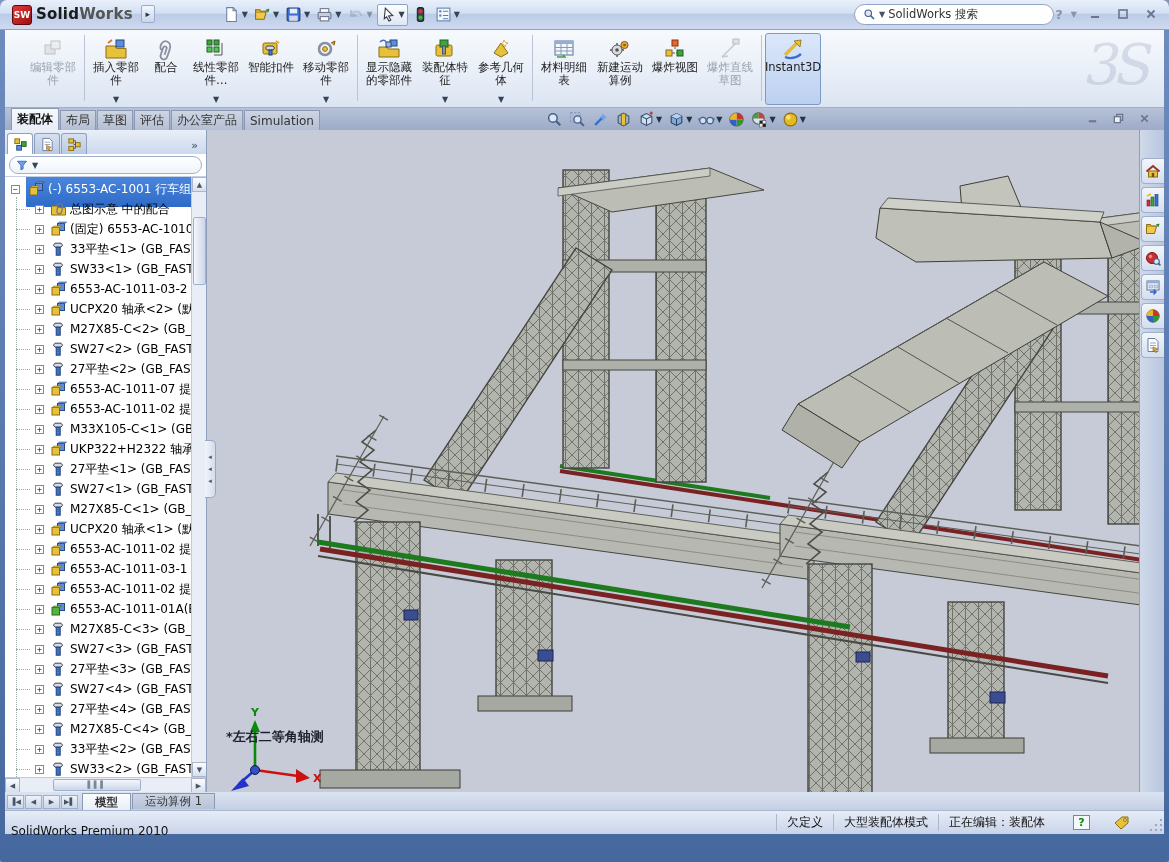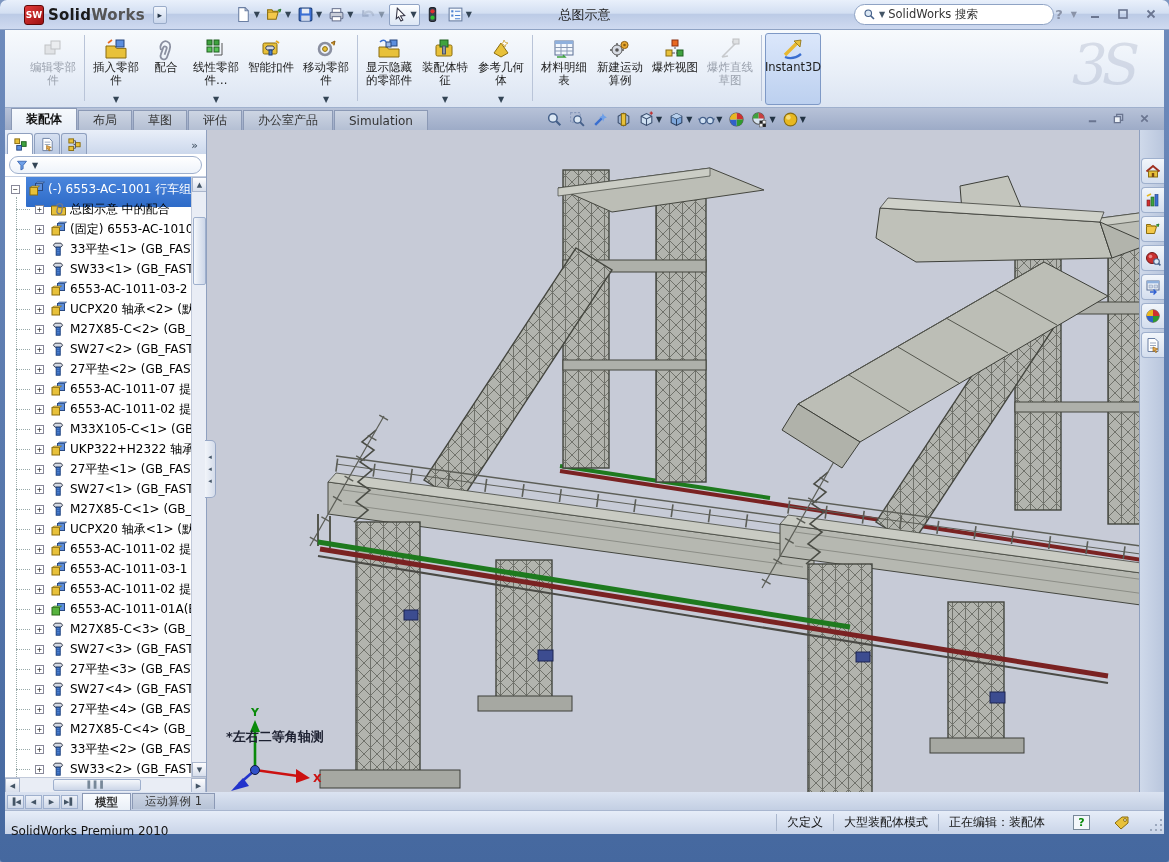--- a/index.html
+++ b/index.html
@@ -3,21 +3,21 @@
 <meta charset="utf-8">
 <style>
   html,body{margin:0;padding:0;background:#7d96c0;font-family:"DejaVu Sans","Liberation Sans",sans-serif;}
   *{box-sizing:border-box;}
   .window{position:relative;width:1169px;height:862px;background:#4a70ae;border-radius:7px 7px 3px 3px;overflow:hidden;
     background:linear-gradient(#6f8cbd,#45689f);}
   
   .titlebar{position:absolute;left:0;top:0;width:100%;height:30px;
     background:linear-gradient(#e9f0fb 0%,#d3dff2 45%,#bccbe6 50%,#cfdaf0 100%);
     border-bottom:1px solid #8fa3c4;display:flex;align-items:center;}
-  .logo{display:flex;align-items:center;gap:4px;padding:0 6px 0 24px;}
+  .logo{display:flex;gap:4px;padding:0 6px 0 12px;}
   .logo-cube{width:20px;height:20px;background:linear-gradient(135deg,#e23b3b,#9c1010);border:1px solid #5e0808;border-radius:3px;
     color:#fff;font-size:9px;font-weight:bold;display:flex;align-items:center;justify-content:center;}
   .brand{font-size:15px;letter-spacing:.2px;}
   .brand b{color:#1a1a1a;} .brand span{color:#555;font-weight:bold;}
   .flyout-arrow{width:14px;height:18px;margin-left:4px;font-size:9px;color:#234;display:flex;align-items:center;justify-content:center;
     background:linear-gradient(#f3f7fd,#c9d6ec);border:1px solid #9aacc9;border-radius:2px;}
   .qt{display:flex;align-items:center;margin-left:60px;gap:2px;}
   .qt-btn{display:flex;align-items:center;height:22px;padding:1px 2px;border-radius:2px;}
   .qt-btn.boxed{border:1px solid #8fa3c4;background:linear-gradient(#fdfeff,#dde7f5);}
   .qt-btn .car{font-size:8px;color:#345;margin-left:2px;}
@@ -35,26 +35,26 @@
     background:linear-gradient(#f7fafd 0%,#e9eff8 55%,#dbe4f2 100%);border-bottom:1px solid #9fb0cd;overflow:hidden;}
   .ribbon-inner{display:flex;align-items:flex-start;padding:3px 2px 0 20px;height:100%;}
   .rb-btn{min-width:44px;max-width:56px;padding:1px 3px 0;display:flex;flex-direction:column;align-items:center;
     font-size:11.5px;line-height:13px;color:#222;text-align:center;border:1px solid transparent;border-radius:3px;position:relative;height:72px;}
   .rb-btn .ric{height:26px;display:flex;align-items:flex-end;justify-content:center;}
   .rb-btn .rlab{flex:1 1 auto;}
   .rb-btn .car{font-size:8px;color:#345;height:9px;line-height:9px;}
   .rb-btn.disabled{color:#9aa1ad;} .rb-btn.disabled svg{filter:grayscale(1);opacity:.5;}
   .rb-btn.active{background:linear-gradient(#dbe7fb,#bcd0ef);border:1px solid #7e99c6;}
   .rb-sep{width:1px;height:66px;background:#b9c4d8;margin:2px 3px 0;flex:none;}
-  .ds-mark{position:absolute;right:30px;top:2px;font-family:"DejaVu Serif","Liberation Serif",serif;font-style:italic;
+  .ds-mark{position:absolute;right:16px;top:2px;font-family:"DejaVu Serif","Liberation Serif",serif;font-style:italic;
     font-size:56px;color:rgba(150,160,185,.30);letter-spacing:-6px;pointer-events:none;}
   
   .tabstrip{position:absolute;left:5px;top:108px;width:1159px;height:22px;background:linear-gradient(#b7c2d8,#9dabc7);
     display:flex;align-items:flex-end;}
-  .ctab{height:20px;padding:2px 14px;font-size:12px;color:#333;background:linear-gradient(#cdd5e3,#b4bfd3);
+  .ctab{height:20px;padding:2px 5px;font-size:12px;color:#333;background:linear-gradient(#cdd5e3,#b4bfd3);
     border:1px solid #8b99b5;border-bottom:none;margin-right:1px;display:flex;align-items:center;}
   .ctab.active{background:linear-gradient(#f6f9fd,#e8eef7);font-weight:bold;color:#111;height:22px;}
   .ctab:first-child{margin-left:6px;}
   .hud{position:absolute;left:540px;top:1px;display:flex;align-items:center;gap:4px;height:20px;}
   .hud-btn{display:flex;align-items:center;height:20px;padding:0 1px;}
   .hud-btn .car{font-size:8px;color:#234;margin-left:1px;}
   .doc-ctrls{position:absolute;right:12px;top:2px;display:flex;gap:10px;align-items:center;}
   .doc-ctrls .wbtn{width:16px;height:16px;}
   
   .main{position:absolute;left:5px;top:130px;width:1159px;height:662px;background:#c7cbd7;}
@@ -445,21 +445,20 @@
         </div>
         <div class="qt-btn">
           <span>
             <svg width="17" height="17">
               <use href="#s-list"></use>
             </svg>
           </span>
           <span class="car">▼</span>
         </div>
       </div>
-    <div class="title-center">总图示意</div>
     <div class="search-box">
       <svg width="13" height="13">
           <use href="#s-mag"></use>
         </svg>
       <span class="car">▼</span>
       <span>SolidWorks 搜索</span>
     </div>
     <div class="win-ctrls">
       <span class="help-q">?</span>
       <span class="car" style="font-size:8px;color:#8a93a8">▼</span>

